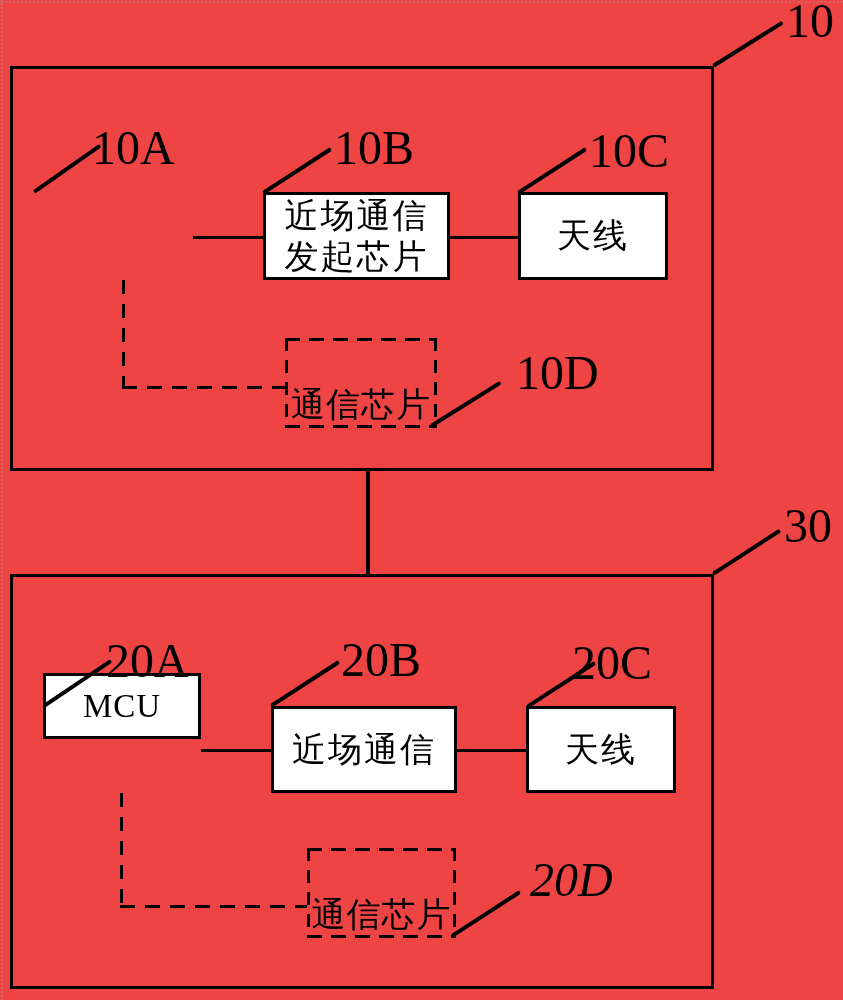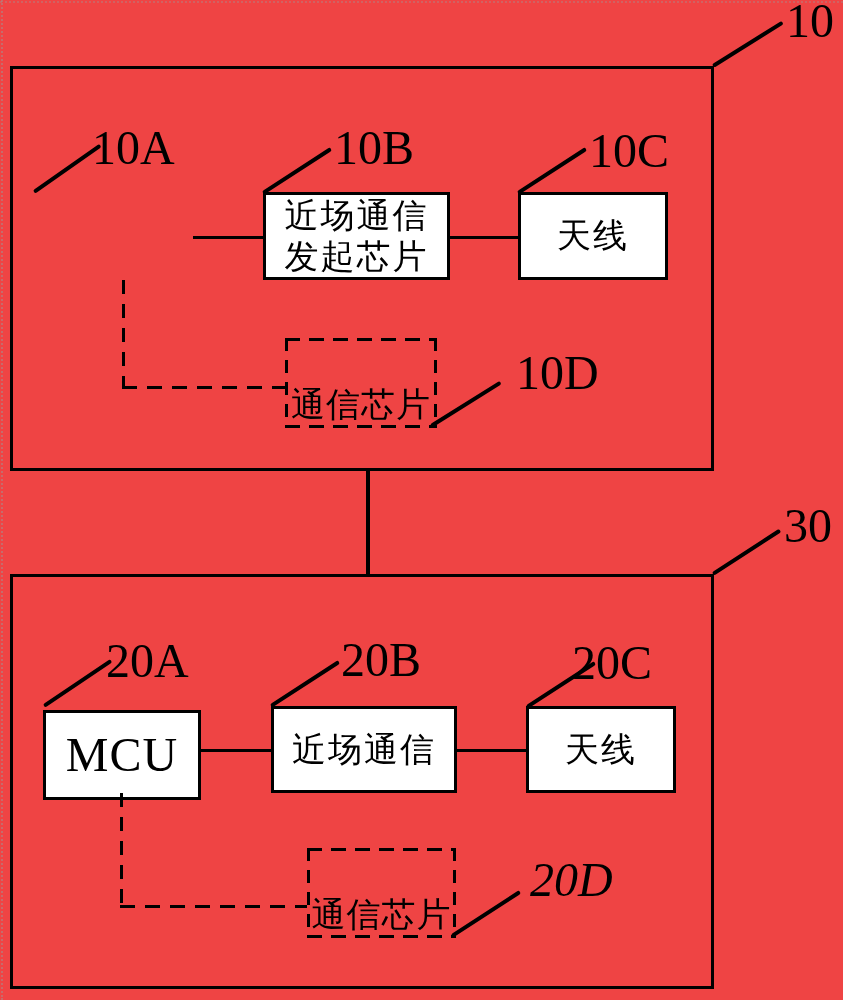--- a/index.html
+++ b/index.html
@@ -41,21 +41,21 @@
     align-items: center;
     justify-content: center;
     text-align: center;
     font-size: 34px;
     letter-spacing: 2px;
     line-height: 1.22;
   }
   .box10a { left: 33px;  top: 192px; width: 160px; height: 88px; }
   .box10b { left: 263px; top: 192px; width: 187px; height: 88px; }
   .box10c { left: 518px; top: 192px; width: 150px; height: 88px; }
-  .box20a { left: 43px;  top: 710px; width: 158px; height: 90px; font-size: 48px; letter-spacing: 1px; }
+  .box20a { left: 43px;  top: 673px; width: 158px; height: 66px; font-size: 33px; letter-spacing: 1px; }
   .box20b { left: 271px; top: 706px; width: 186px; height: 87px; }
   .box20c { left: 526px; top: 706px; width: 150px; height: 87px; }
   .box .tline { display: block; }
   
   .dashedbox {
     position: absolute;
     box-sizing: border-box;
     display: flex;
     align-items: flex-end;
     justify-content: center;

